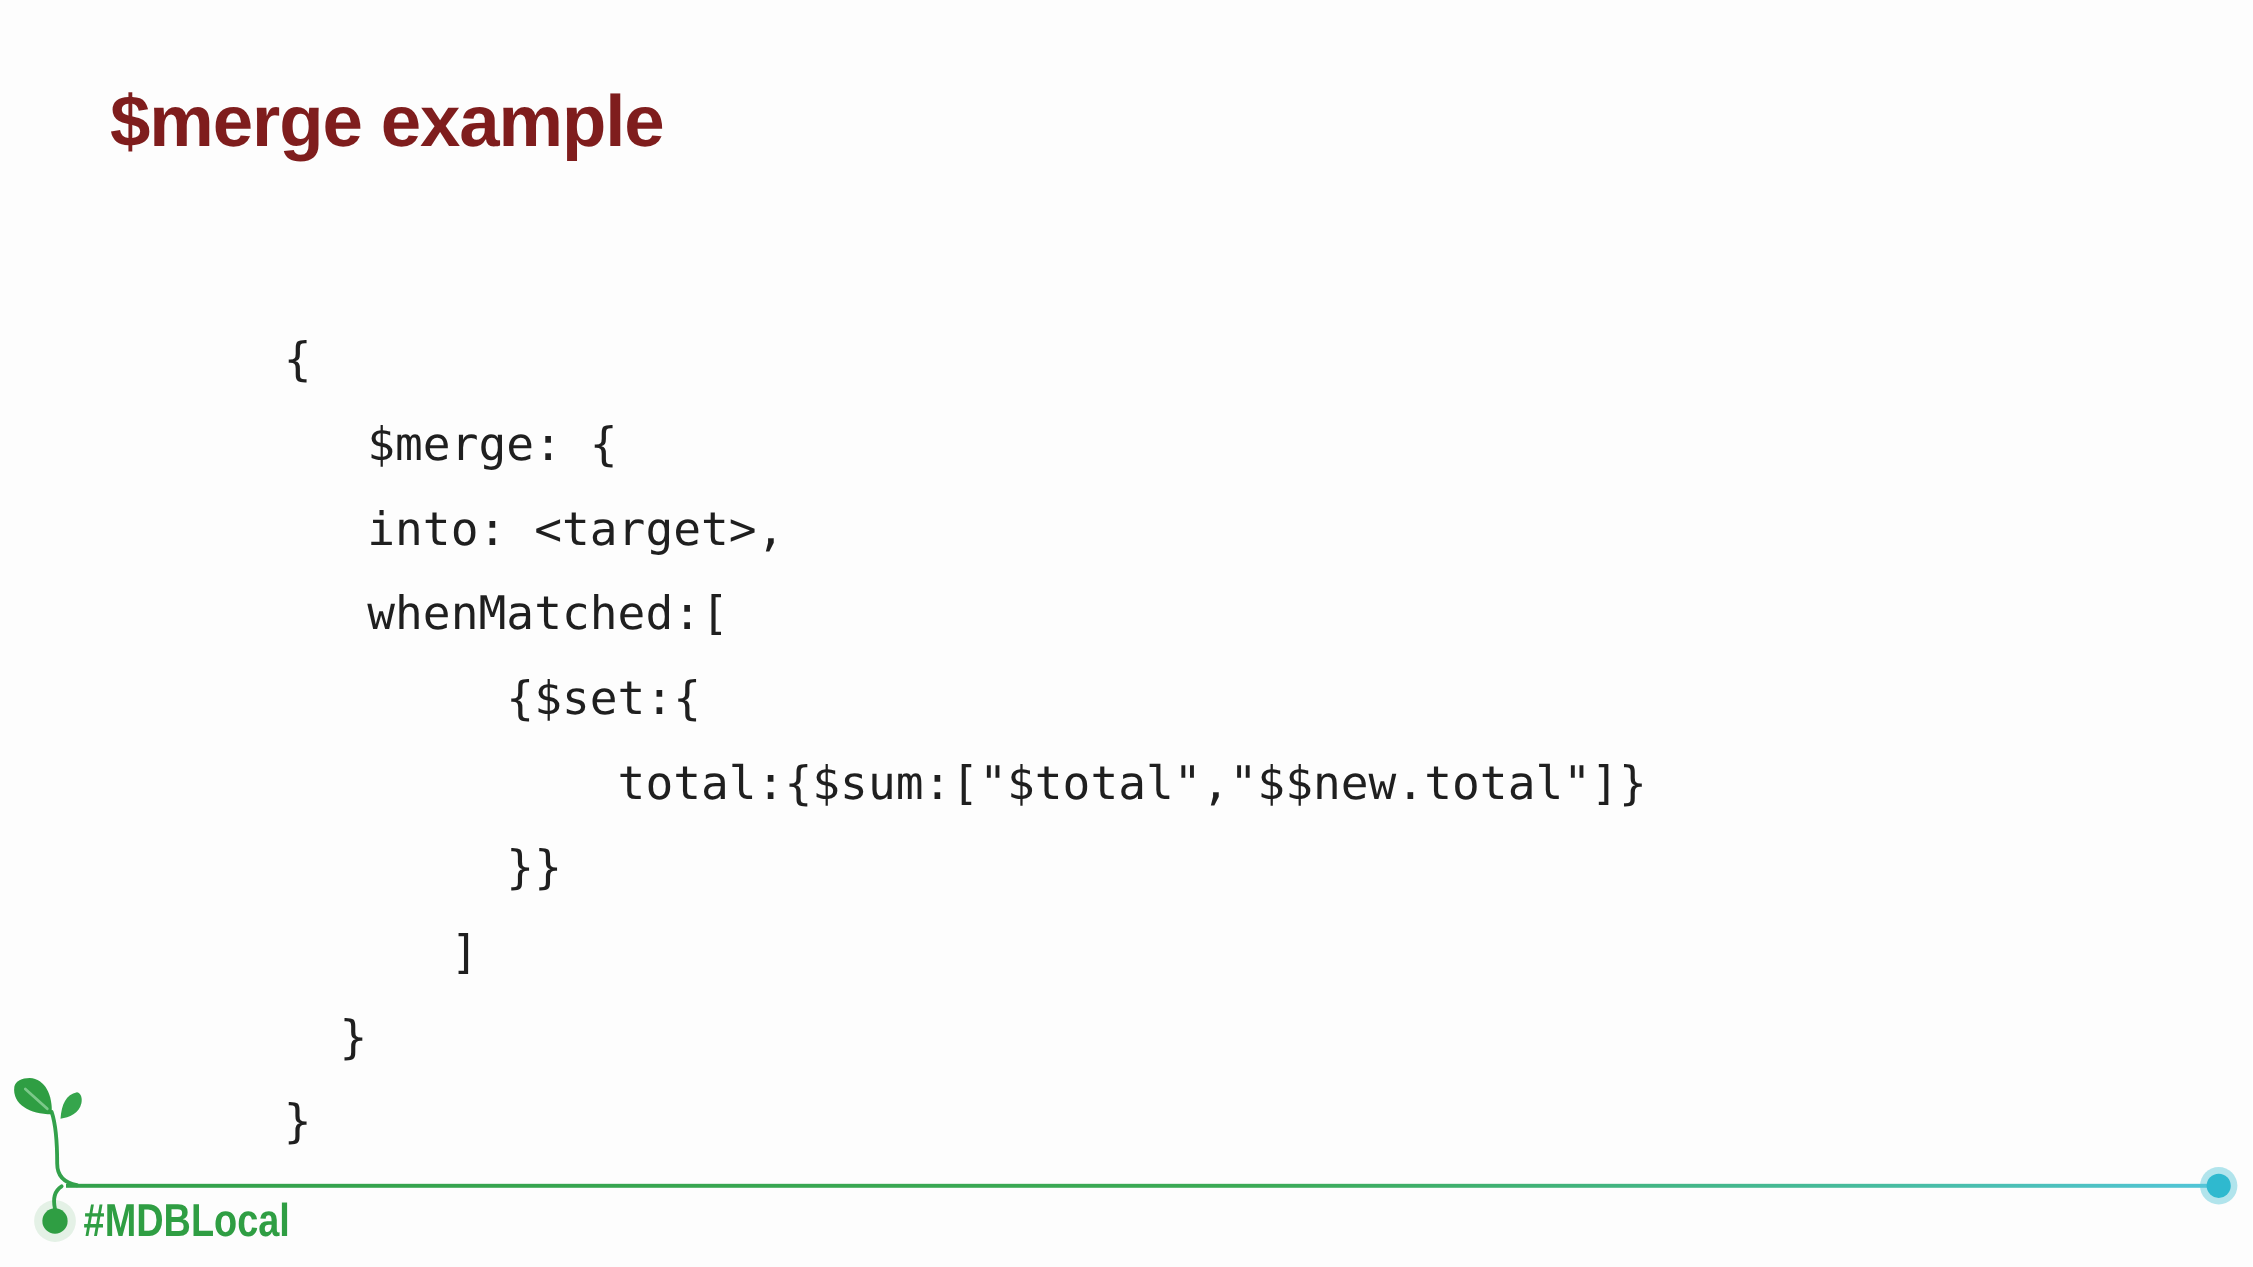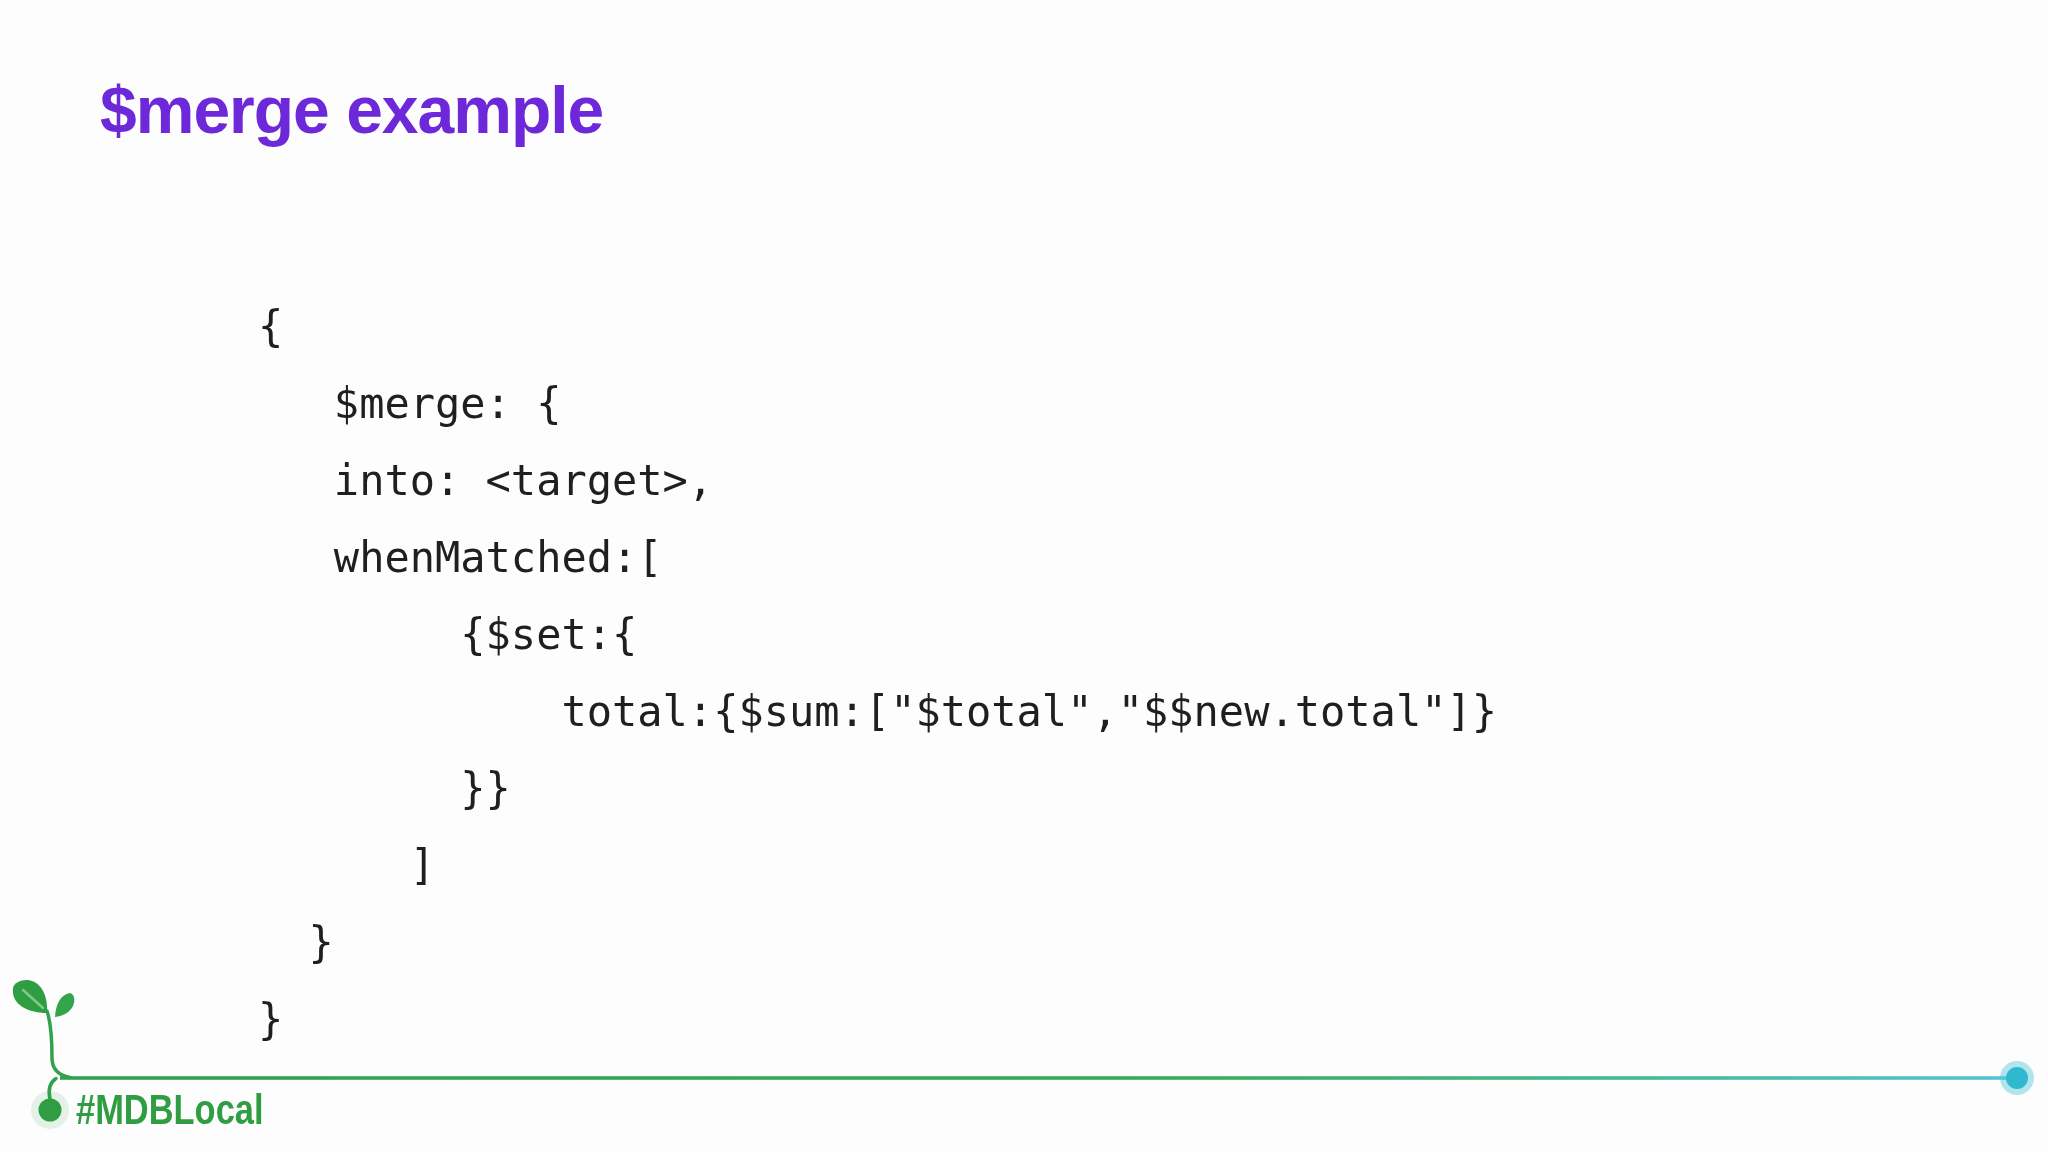--- a/index.html
+++ b/index.html
@@ -17,21 +17,21 @@
   }
   .slide-title {
     position: absolute;
     left: 100px;
     top: 72px;
     margin: 0;
     font-family: "Liberation Sans", sans-serif;
     font-size: 66px;
     font-weight: 700;
     letter-spacing: -1px;
-    color: #6d28d9;
+    color: #7f1d1d;
   }
   .code-block {
     position: absolute;
     left: 258px;
     top: 288px;
     margin: 0;
     font-family: "DejaVu Sans Mono", "Liberation Mono", monospace;
     font-size: 42px;
     line-height: 77px;
     color: #1f1f1f;

